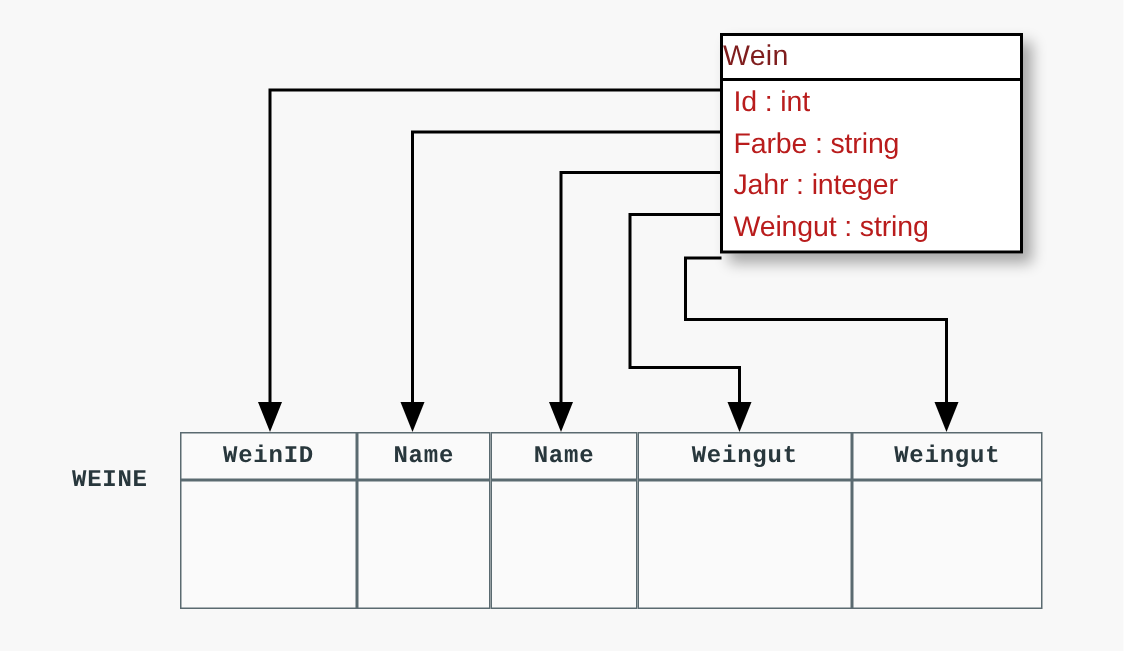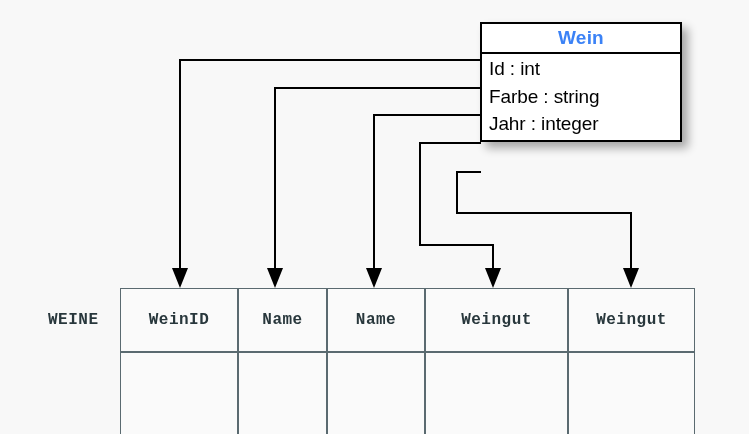--- a/index.html
+++ b/index.html
@@ -43,33 +43,32 @@
     left: 480px;
     top: 22px;
     width: 202px;
     box-sizing: border-box;
     background: #ffffff;
     border: 2px solid #000000;
     box-shadow: 6px 6px 9px rgba(0,0,0,0.33);
     z-index: 5;
   }
   #class-title {
-    text-align: center;
-    font-weight: bold;
+    font-weight: normal;
     font-size: 19px;
     line-height: 26px;
-    color: #3b82f6;
+    color: #7f1d1d;
     border-bottom: 2px solid #000000;
     padding: 1px 0 1px 0;
     letter-spacing: 0.2px;
   }
   .class-attr {
     font-size: 19px;
     line-height: 27.5px;
-    color: #000000;
+    color: #b91c1c;
     padding-left: 7px;
     white-space: nowrap;
     letter-spacing: -0.1px;
   }
   #class-attrs {
     padding: 1px 0 2px 0;
   }
 
   
   #db-table-wrap {
@@ -93,21 +92,21 @@
   table.db {
     border-collapse: separate;
     border-spacing: 0;
     table-layout: fixed;
     background: #fafafa;
   }
   table.db th,
   table.db td {
     border: 1px solid #5a6a70;
     background: #fafafa;
-    padding: 16px;
+    padding: 0;
     margin: 0;
   }
   table.db th {
     font-family: "Liberation Mono", "DejaVu Sans Mono", monospace;
     font-weight: bold;
     font-size: 16px;
     color: #28373c;
     height: 30px;
     text-align: center;
     letter-spacing: 0.5px;
@@ -155,20 +154,21 @@
       <polygon points="623,268 639,268 631,288"></polygon>
     </g>
   </svg>
 
   <div id="class-box">
     <div id="class-title">Wein</div>
     <div id="class-attrs">
       <div class="class-attr">Id : int</div>
       <div class="class-attr">Farbe : string</div>
       <div class="class-attr">Jahr : integer</div>
+      <div class="class-attr">Weingut : string</div>
     </div>
   </div>
 
   <div id="weine-label">WEINE</div>
 
   <div id="db-table-wrap">
     <table class="db">
       <colgroup>
         <col class="c0">
           <col class="c1">

